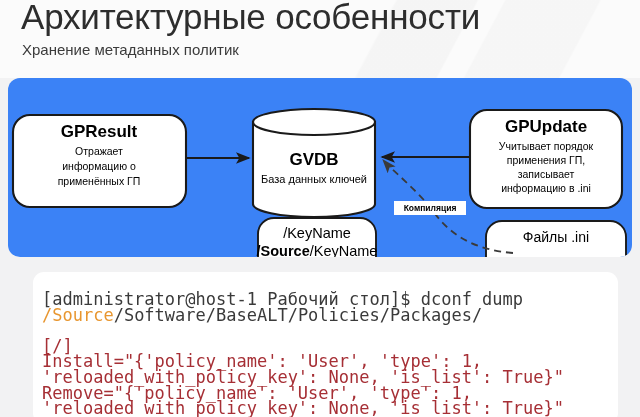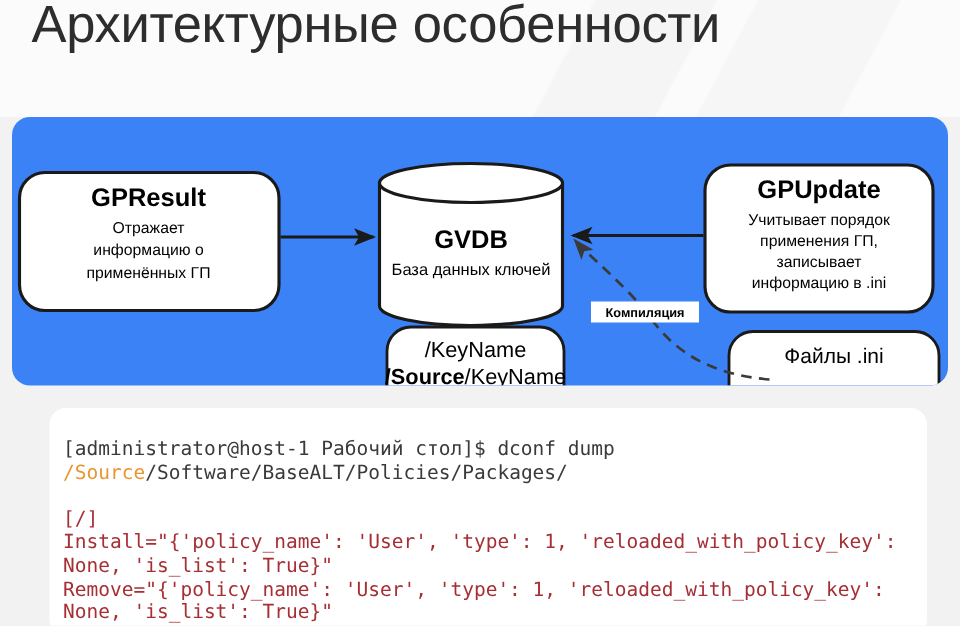--- a/index.html
+++ b/index.html
@@ -110,35 +110,36 @@
     left: 33px; top: 272px;
     width: 585px; height: 152px;
     background: #ffffff;
     border-radius: 11px;
   }
   #terminal-body {
     position: absolute;
     left: 9px; top: 20px;
     right: 6px;
     font-family: "DejaVu Sans Mono", monospace;
-    font-size: 13px;
+    font-size: 17px;
     line-height: 15.6px;
     white-space: pre-wrap;
     word-break: break-word;
   }
   .t-plain { color: #3a3a3a; }
   .t-path  { color: #e8962f; }
   .t-code  { color: #a62f35; }
   .t-blank { display: block; height: 15.6px; }
 </style>
 </head>
 <body>
 
 <div id="header-band">
   <div id="page-title">Архитектурные особенности</div>
+  <div id="page-subtitle">Хранение метаданных политик</div>
 </div>
 
 <div id="diagram-card">
   <svg id="diagram-svg" width="624" height="179" viewBox="0 0 624 179">
 
     <defs>
       <marker id="arrowhead" markerWidth="7" markerHeight="7" refX="6.2" refY="3" orient="auto" markerUnits="strokeWidth">
         <path d="M0,0.2 L7,3 L0,5.8 L1.6,3 Z" fill="#1a1a1a"></path>
       </marker>
       <marker id="arrowhead-d" markerWidth="8" markerHeight="8" refX="6.5" refY="3.2" orient="auto" markerUnits="strokeWidth">

